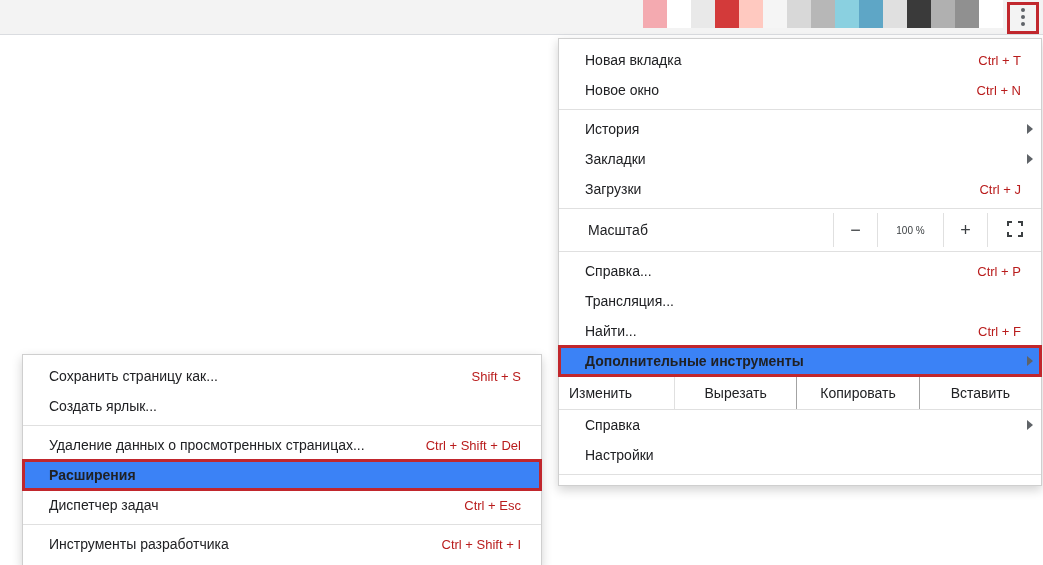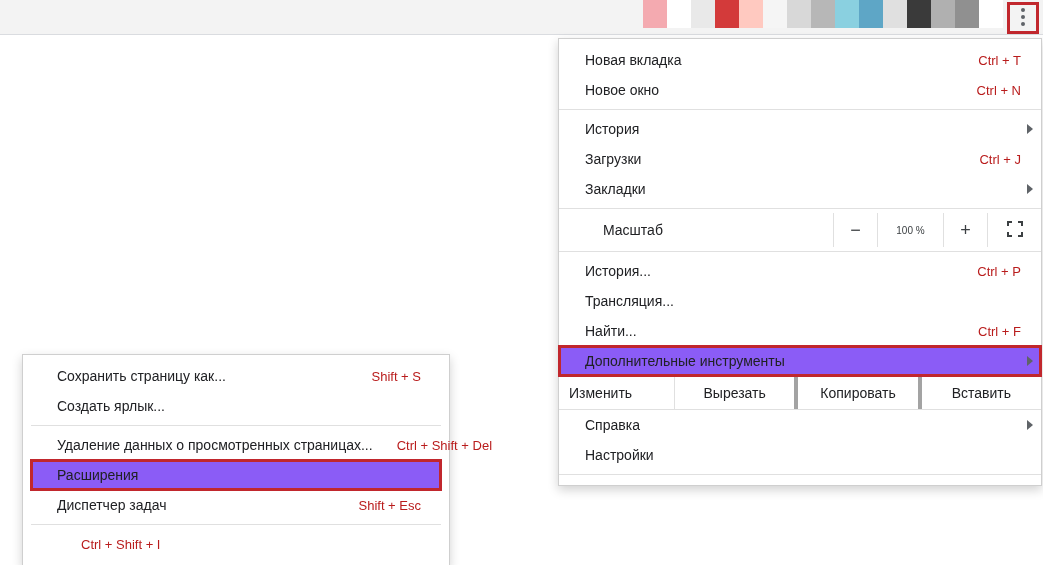--- a/index.html
+++ b/index.html
@@ -82,31 +82,31 @@
     width: 0; height: 0;
     border-top: 5px solid transparent;
     border-bottom: 5px solid transparent;
     border-left: 6px solid #5f6368;
   }
   .menu .sep {
     height: 0;
     border-top: 1px solid #e0e0e0;
     margin: 4px 0;
   }
-  .menu .row.hover { background: #8b5cf6; }
+  .menu .row.hover { background: #3b82f6; font-weight: bold; }
 
   
   .menu .zoom-row {
     display: flex;
     align-items: center;
     height: 34px;
   }
   .zoom-row .zlabel {
     flex: 1 1 auto;
-    padding-left: 44px;
+    padding-left: 29px;
   }
   .zoom-row .zctrl {
     display: flex;
     align-items: center;
     height: 100%;
   }
   .zoom-row .zbtn,
   .zoom-row .zval,
   .zoom-row .zfs {
     height: 100%;
@@ -132,29 +132,29 @@
   .edit-row .elabel {
     padding-left: 10px;
     display: flex; align-items: center;
     border-right: 1px solid #e0e0e0;
     width: 116px;
     box-sizing: border-box;
   }
   .edit-row .ecell {
     flex: 1 1 0;
     display: flex; align-items: center; justify-content: center;
-    border-right: 4px solid #a3a3a3;
+    border-right: 1px solid #a3a3a3;
   }
   .edit-row .ecell:last-child { border-right: none; }
 
   
   #main-menu { left: 558px; top: 38px; width: 484px; padding: 6px 0; }
 
   
-  #sub-menu  { left: 22px;  top: 354px; width: 428px; padding: 6px 8px; }
+  #sub-menu  { left: 22px;  top: 354px; width: 520px; padding: 6px 0; }
 
   #sub-menu .row.highlight-red {
     outline-offset: -2px;
   }
 </style>
 </head>
 <body>
 
 <div class="topbar">
   <div class="swatches">
@@ -197,26 +197,26 @@
     <span class="shortcut">Ctrl + N</span>
   </div>
 
   <div class="sep"></div>
 
   <div class="row">
     <span class="label">История</span>
     <span class="arrow"></span>
   </div>
   <div class="row">
+    <span class="label">Закладки</span>
+    <span class="arrow"></span>
+  </div>
+  <div class="row">
     <span class="label">Загрузки</span>
     <span class="shortcut">Ctrl + J</span>
-  </div>
-  <div class="row">
-    <span class="label">Закладки</span>
-    <span class="arrow"></span>
   </div>
 
   <div class="sep"></div>
 
   <div class="zoom-row">
     <span class="zlabel">Масштаб</span>
     <div class="zctrl">
       <span class="zbtn">−</span>
       <span class="zval">100 %</span>
       <span class="zbtn">+</span>
@@ -229,21 +229,21 @@
               <path d="M15 11v4h-4"></path>
           </svg>
         </span>
       </span>
     </div>
   </div>
 
   <div class="sep"></div>
 
   <div class="row">
-    <span class="label">История...</span>
+    <span class="label">Справка...</span>
     <span class="shortcut">Ctrl + P</span>
   </div>
   <div class="row">
     <span class="label">Трансляция...</span>
   </div>
   <div class="row">
     <span class="label">Найти...</span>
     <span class="shortcut">Ctrl + F</span>
   </div>
   <div class="row hover highlight-red">
@@ -283,21 +283,22 @@
 
   <div class="row">
     <span class="label">Удаление данных о просмотренных страницах...</span>
     <span class="shortcut">Ctrl + Shift + Del</span>
   </div>
   <div class="row hover highlight-red">
     <span class="label">Расширения</span>
   </div>
   <div class="row">
     <span class="label">Диспетчер задач</span>
-    <span class="shortcut">Shift + Esc</span>
-  </div>
-
-  <div class="sep"></div>
-
-  <div class="row">
+    <span class="shortcut">Ctrl + Esc</span>
+  </div>
+
+  <div class="sep"></div>
+
+  <div class="row">
+    <span class="label">Инструменты разработчика</span>
     <span class="shortcut">Ctrl + Shift + I</span>
   </div>
 </div>
 
 </body></html>

